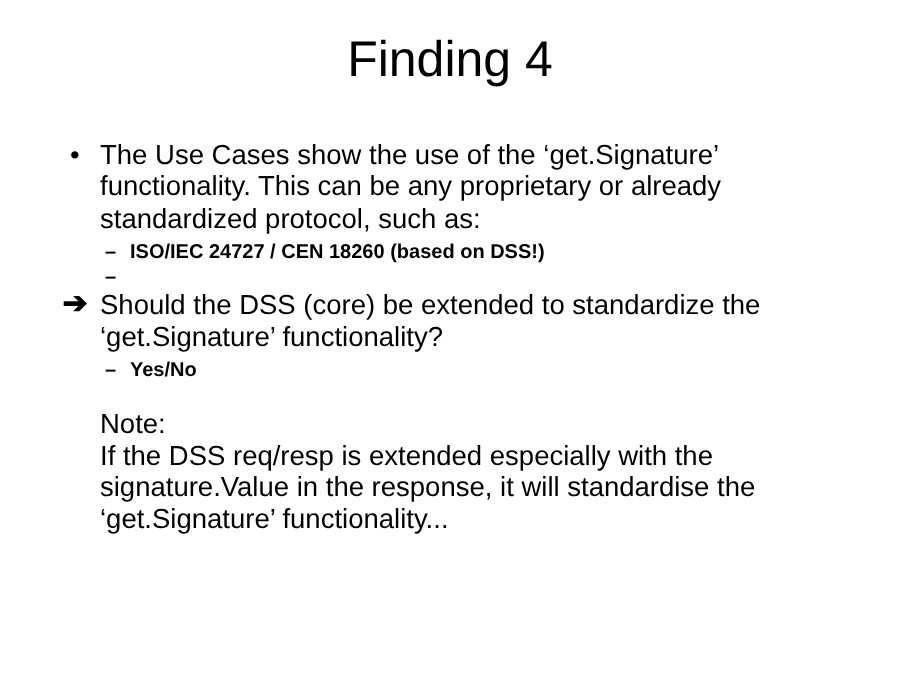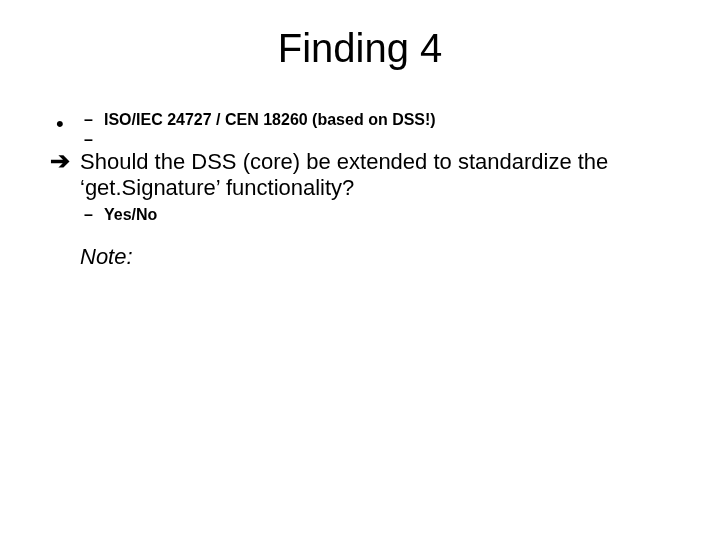--- a/index.html
+++ b/index.html
@@ -59,34 +59,34 @@
   .lvl2 > .dash {
     position: absolute;
     left: 4px;
     top: 0;
   }
   .note-block {
     margin-left: 30px;
     margin-top: 18px;
     font-size: 22px;
     line-height: 1.15;
-    font-style: italic;
   }
 </style>
 </head>
 <body>
 
 <div class="slide">
 
   <div class="title">Finding 4</div>
 
   <div class="body">
 
     <div class="lvl1">
       <span class="bullet">•</span>
+      <span>The Use Cases show the use of the ‘get.Signature’ functionality. This can be any proprietary or already standardized protocol, such as:</span>
     </div>
     <div class="sub-group">
       <div class="lvl2">
         <span class="dash">–</span>
         <span>ISO/IEC 24727 / CEN 18260 (based on DSS!)</span>
       </div>
       <div class="lvl2">
         <span class="dash">–</span>
       </div>
     </div>
@@ -97,17 +97,18 @@
     </div>
     <div class="sub-group">
       <div class="lvl2">
         <span class="dash">–</span>
         <span>Yes/No</span>
       </div>
     </div>
 
     <div class="note-block">
       <div>Note:</div>
+      <div>If the DSS req/resp is extended especially with the signature.Value in the response, it will standardise the ‘get.Signature’ functionality...</div>
     </div>
 
   </div>
 
 </div>
 
 </body></html>

